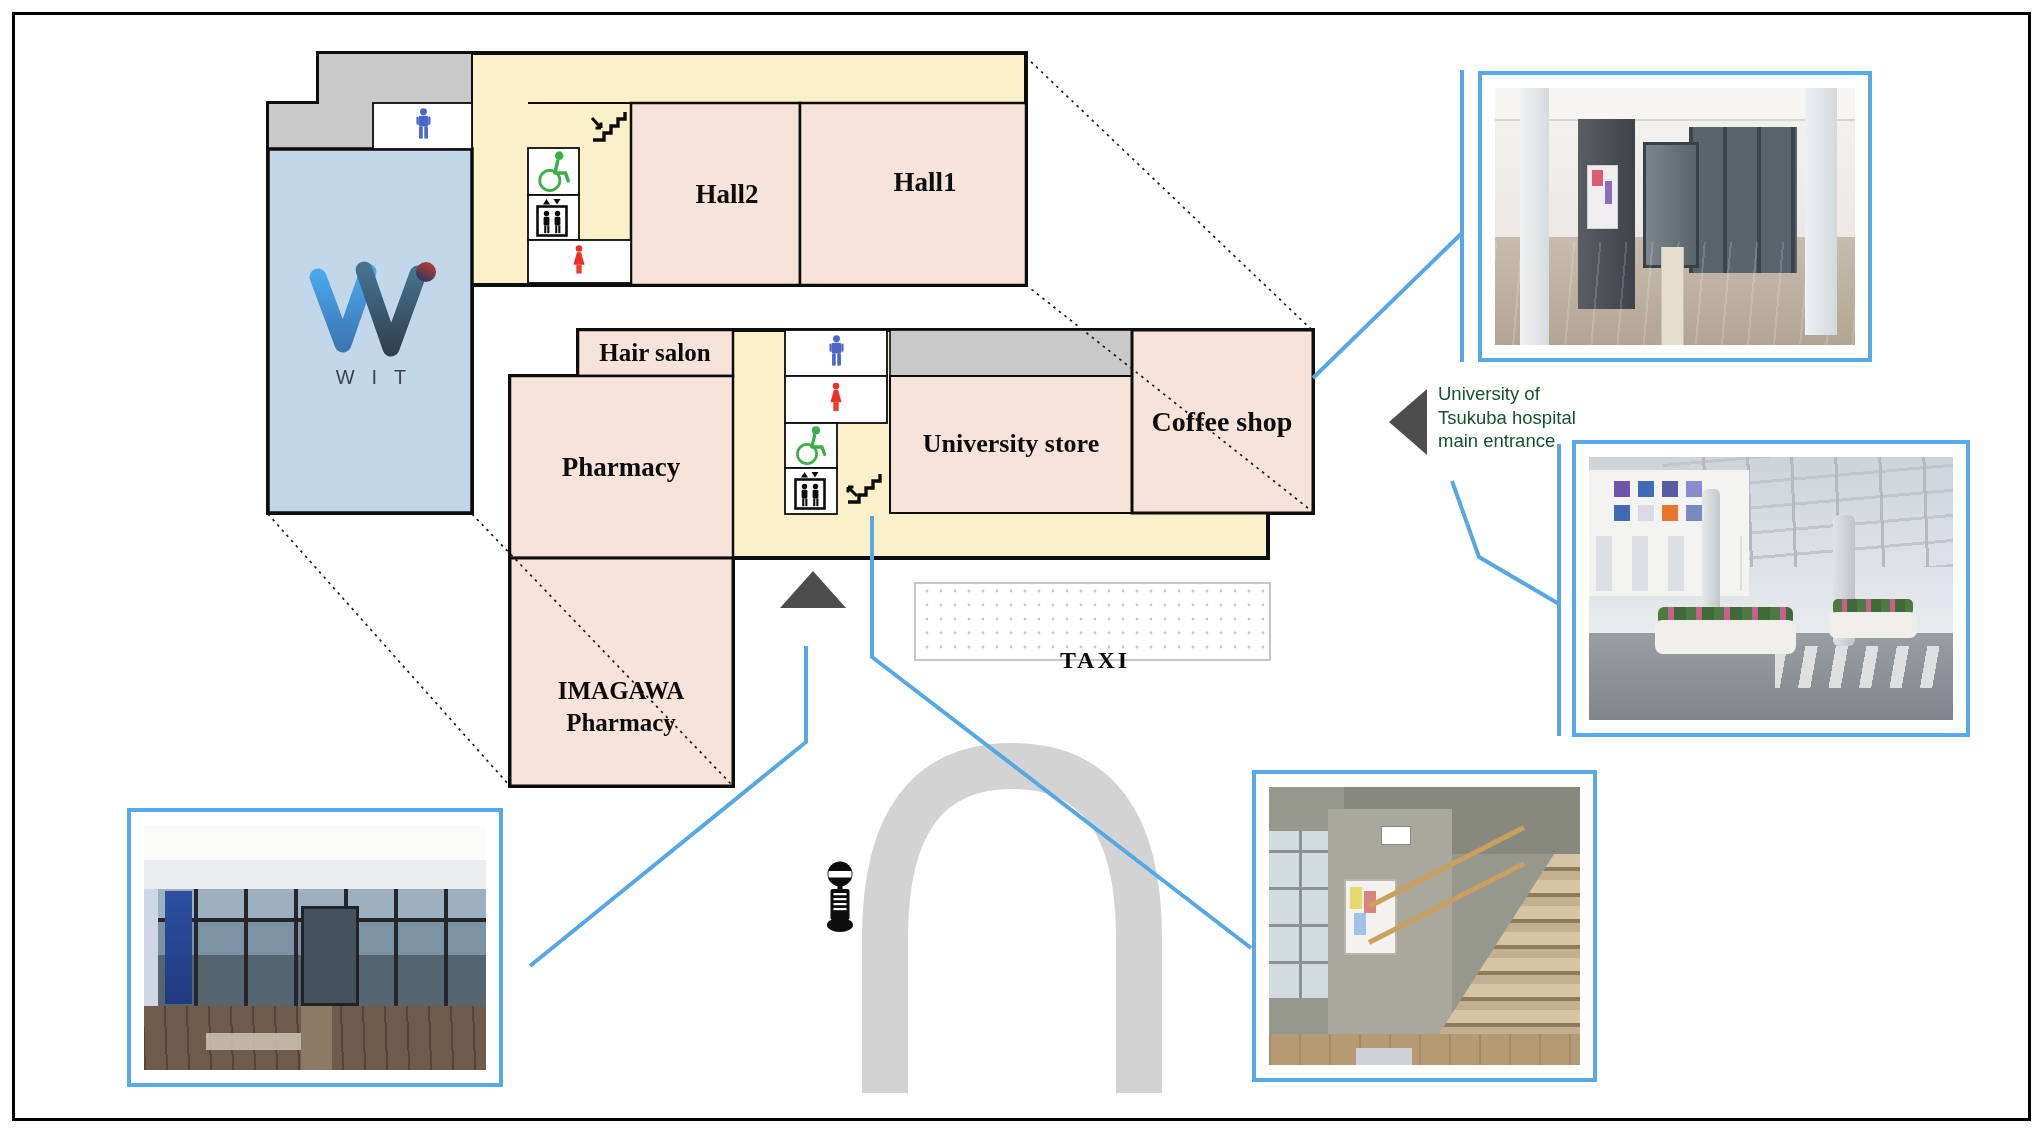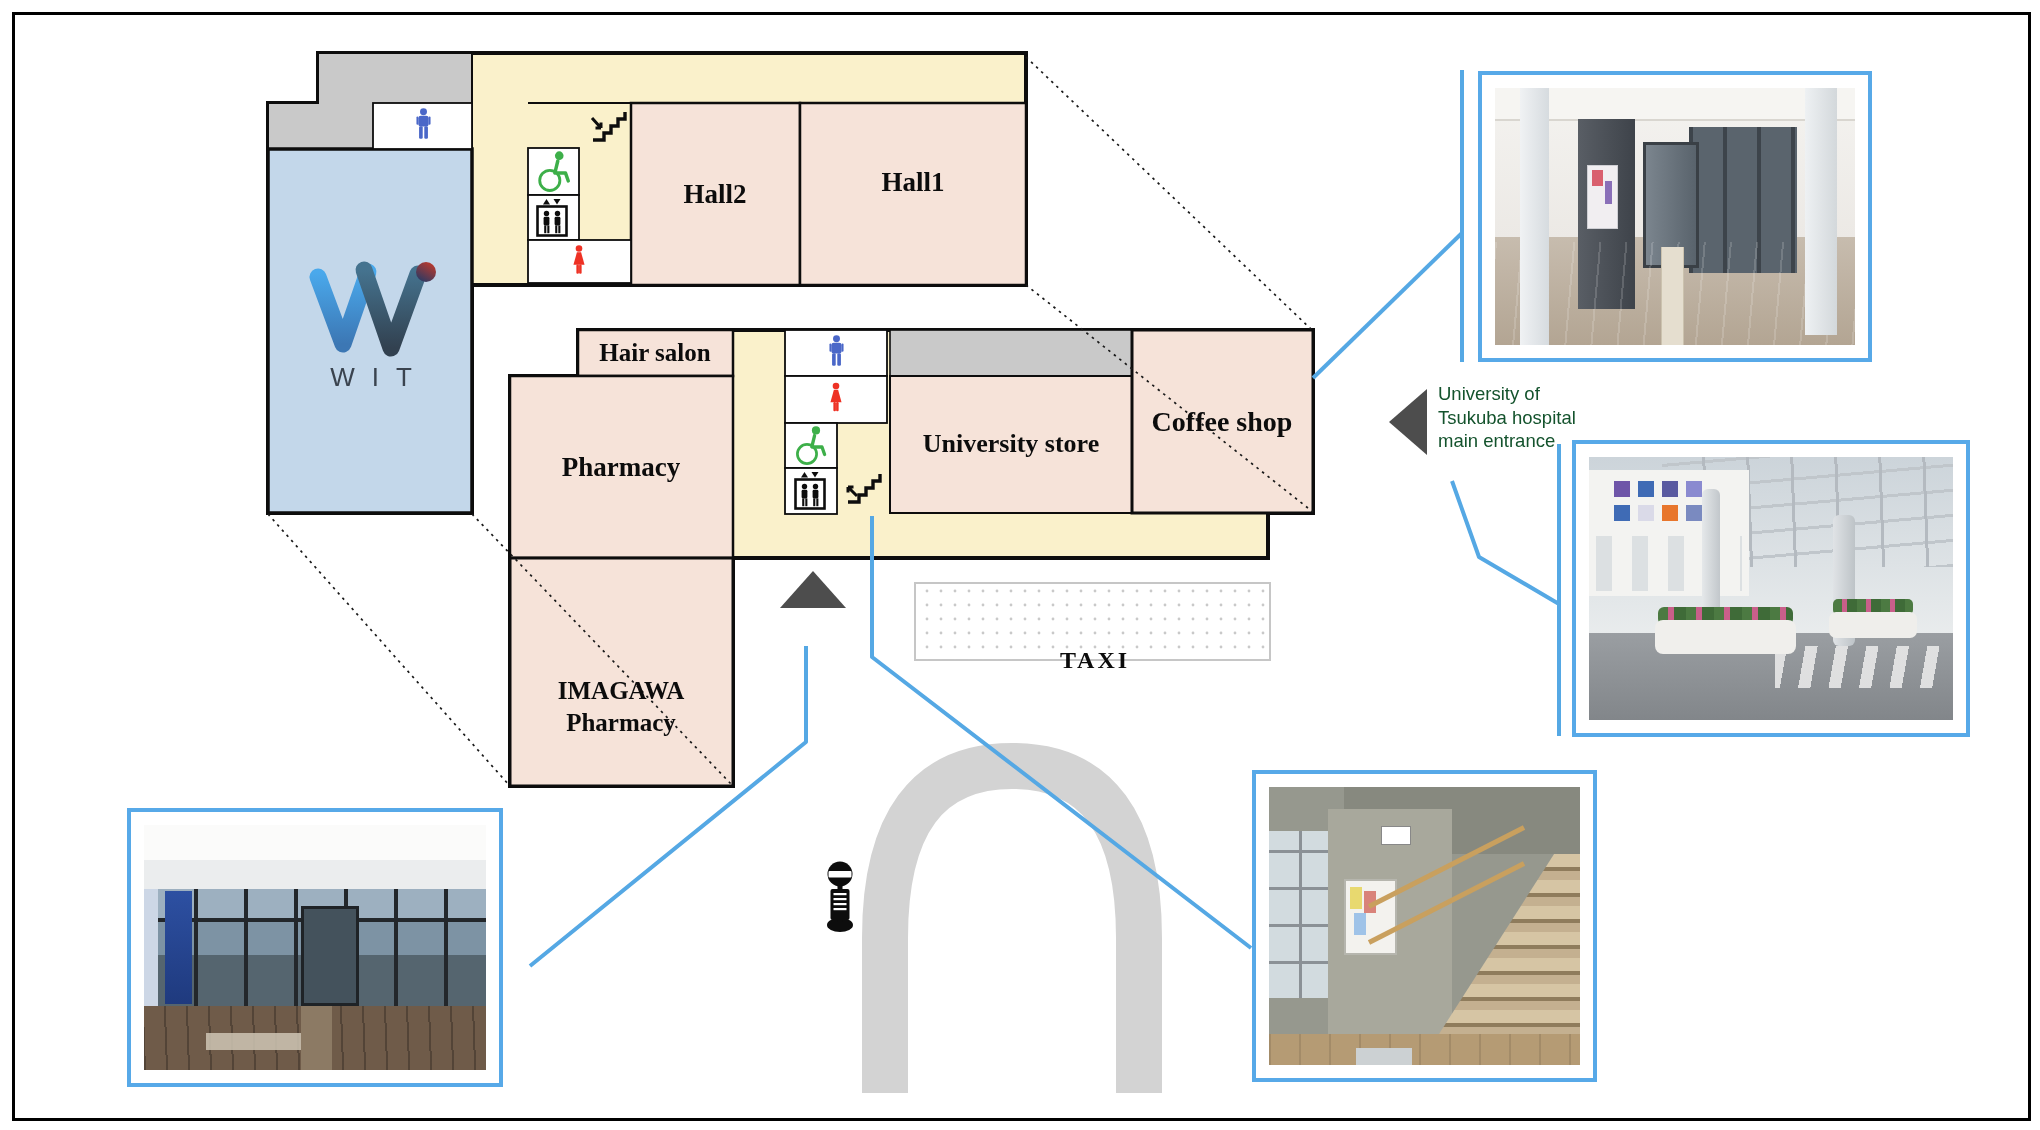--- a/index.html
+++ b/index.html
@@ -3,29 +3,29 @@
 <meta charset="utf-8">
 <style>
   html,body{margin:0;padding:0;background:#ffffff;}
   .stage{position:relative;width:2040px;height:1130px;background:#fff;overflow:hidden;
          font-family:"Liberation Serif",serif;}
   .outer-frame{position:absolute;left:12px;top:12px;width:2013px;height:1103px;
          border:3px solid #000;pointer-events:none;}
   .map-svg{position:absolute;left:0;top:0;width:2040px;height:1130px;}
   .label{position:absolute;transform:translate(-50%,-50%);font-weight:bold;color:#0c0c0c;
          white-space:nowrap;text-align:center;}
-  .lbl-hall{font-size:27px;}
+  .lbl-hall{font-size:27px;margin-left:12px;}
   .lbl-hair{font-size:25px;}
   .lbl-pharmacy{font-size:27px;}
   .lbl-imagawa{font-size:25px;line-height:32px;margin-top:36px;}
   .lbl-store{font-size:26px;}
   .lbl-coffee{font-size:28px;text-align:right;}
   .lbl-taxi{font-size:24px;letter-spacing:3px;margin-top:39px;}
   .wit-letters{position:absolute;left:371px;top:377px;transform:translate(-50%,-50%);
-         font-family:"Liberation Sans",sans-serif;font-weight:500;font-size:26px;
+         font-family:"Liberation Sans",sans-serif;font-weight:500;font-size:20px;
          letter-spacing:17px;color:#3a434f;padding-left:17px;}
   .hospital-note{position:absolute;left:1438px;top:382px;width:190px;
          font-family:Liberation Sans, sans-serif;font-size:18.5px;line-height:23.5px;
          color:#14532d;text-align:left;}
   
   .photo-frame{position:absolute;box-sizing:border-box;border:4px solid #57a9e8;
          background:#fff;padding:13px;}
   .photo{position:relative;width:100%;height:100%;overflow:hidden;background:#ddd;}
   .photo div{position:absolute;}
   

